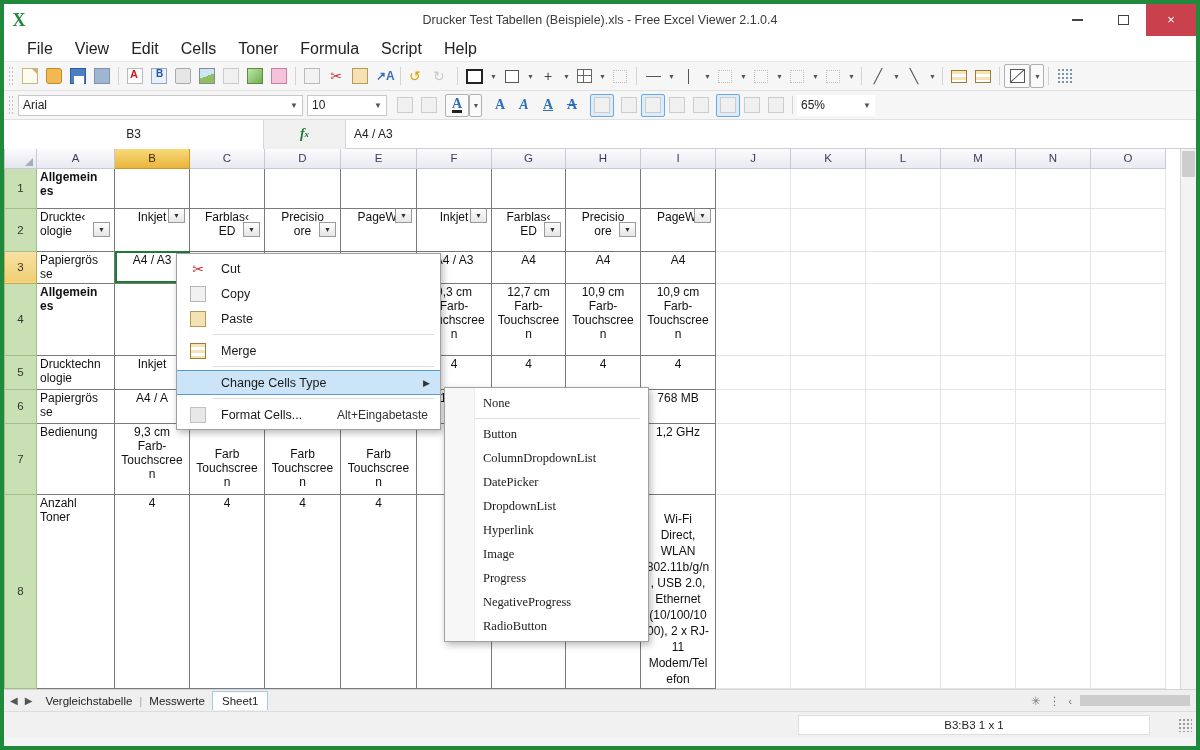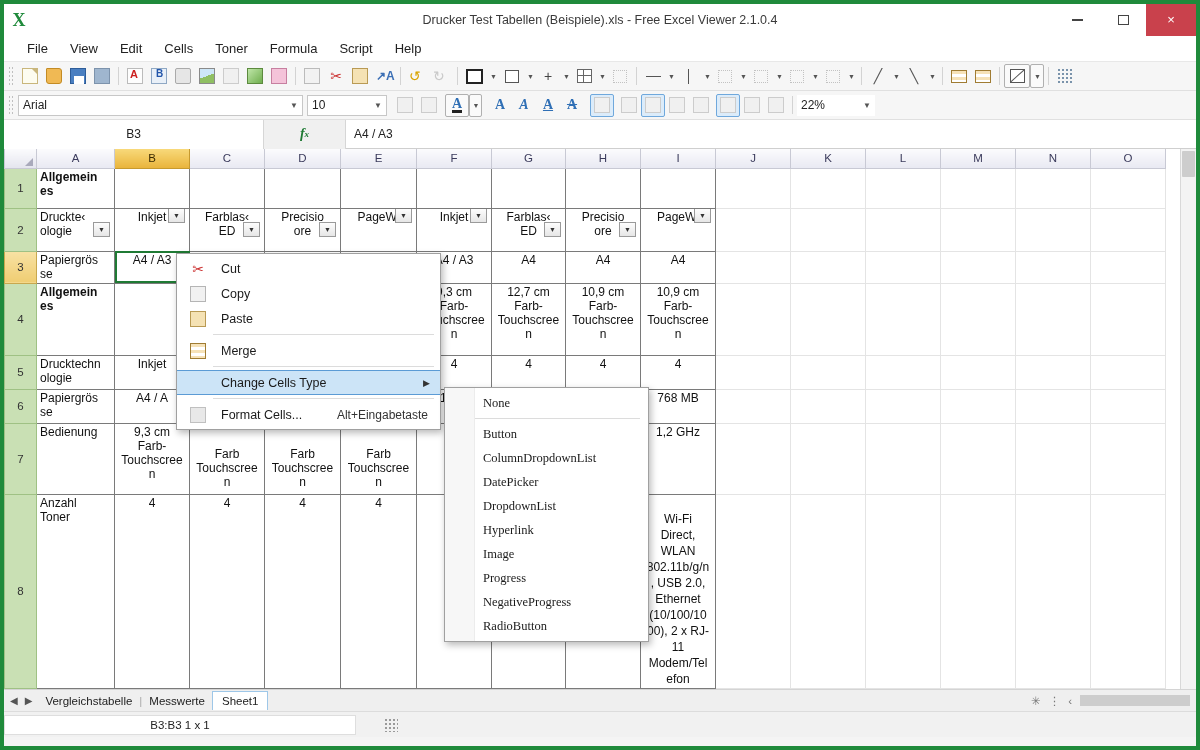--- a/index.html
+++ b/index.html
@@ -42,21 +42,21 @@
   .wincontrols .close { background:#c9414c; color:#fff; width:50px; }
   .minbar { display:block; width:11px; height:2px; background:#444; }
   .maxbox { display:block; width:11px; height:10px; border:1.6px solid #444; }
 
   
   .menubar {
     height:26px; background:#ffffff; display:flex; align-items:center;
     padding-left:12px; border-bottom:1px solid #e8e8e8;
   }
   .menubar .mi {
-    padding:3px 11px; font-size:13px; color:#222; cursor:default;
+    padding:3px 11px; font-size:16px; color:#222; cursor:default;
   }
 
   
   .toolbar {
     height:29px; background:#f6f6f6; display:flex; align-items:center;
     border-bottom:1px solid #e0e0e0; padding-left:4px;
   }
   .grip { width:7px; height:20px;
     background-image:radial-gradient(#b9b9b9 0.9px, transparent 1px);
     background-size:3px 4px; margin-right:3px; opacity:.9;}
@@ -221,21 +221,21 @@
   .navbtns{display:flex;align-items:center;padding:0 6px;color:#555;gap:7px;font-size:10px;}
   .tabitem{padding:2px 7px;}
   .tabitem.active{background:#fff;border:1px solid #9ec7e8;border-bottom:none;padding:3px 9px;}
   .tabsep{color:#aaa;}
   .tabtail{flex:1;display:flex;align-items:center;justify-content:flex-end;gap:8px;padding-right:6px;color:#777;}
   .hscroll{width:110px;height:11px;background:#cdcdcd;}
 
   
   .statusbar{
     height:26px;background:#f1f1f1;border-top:1px solid #dcdcdc;
-    display:flex;align-items:center;justify-content:flex-start;
+    display:flex;align-items:center;justify-content:flex-end;
     font-size:11.5px;color:#222;gap:24px;
   }
   .statusfield{
     width:352px;height:20px;background:#fff;border:1px solid #dedede;
     display:flex;align-items:center;justify-content:center;margin-right:4px;
   }
   .resizegrip{width:14px;height:14px;margin-right:4px;
     background-image:radial-gradient(#9a9a9a 1px,transparent 1.1px);
     background-size:4px 4px;}
 </style>
@@ -485,21 +485,21 @@
         <span class="ic ic-faded"></span>
       </div>
     <div class="fbtn">
         <span class="ic ic-faded"></span>
       </div>
     <div class="fbtn">
         <span class="ic ic-faded"></span>
       </div>
     <div class="tsep"></div>
     <div class="zoombox" style="border:none">
-      <span>22%</span>
+      <span>65%</span>
       <span class="cbcaret">▼</span>
     </div>
   </div>
 
   <div class="formulabar">
     <div class="namebox">B3</div>
     <div class="fxbox">
       <span>f</span>
         <span class="fx-sub">x</span>
     </div>

